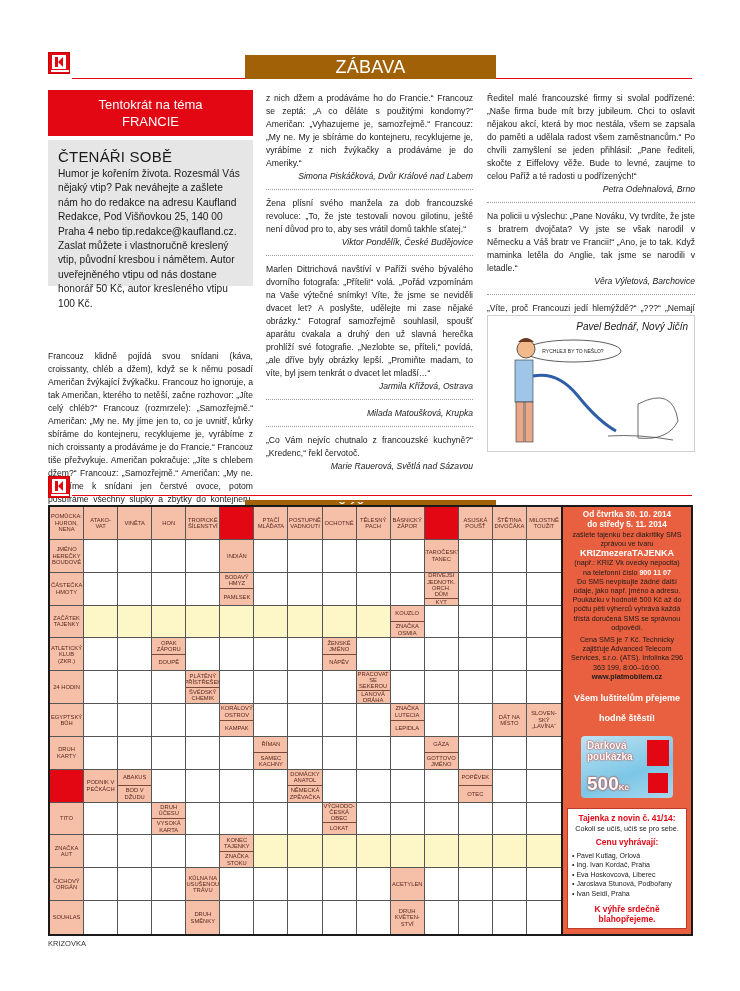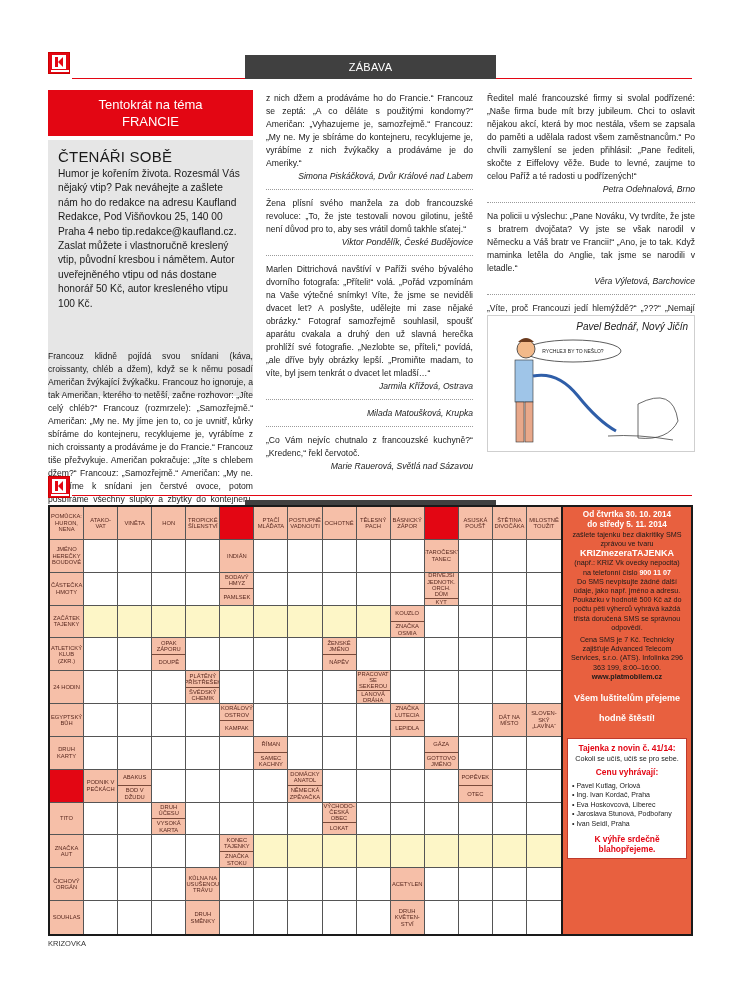--- a/index.html
+++ b/index.html
@@ -7,26 +7,26 @@
   body { position: relative; font-family: "Liberation Sans", sans-serif; color: #1a1a1a; }
 
   .logo { position: absolute; width: 22px; height: 22px; background: #e30613; border: 1px solid #c00; }
   .logo .k { position: absolute; left: 3px; top: 2px; width: 14px; height: 14px; background: #fff; }
   .logo .k::before { content: ""; position: absolute; left: 3px; top: 2px; width: 3px; height: 10px; background: #e30613; }
   .logo .k::after { content: ""; position: absolute; left: 6px; top: 2px; width: 0; height: 0;
     border-top: 5px solid transparent; border-bottom: 5px solid transparent; border-right: 5px solid #e30613; }
   .logo .sub { position: absolute; left: 2px; bottom: 1px; width: 18px; height: 2px; background: #fff; }
 
   .section-line { position: absolute; height: 1px; background: #e30613; }
-  .section-band { position: absolute; height: 24px; background: #404040; color: #fff;
-    font-size: 11px; text-align: center; line-height: 25px; letter-spacing: 0.3px; }
+  .section-band { position: absolute; height: 24px; background: #a16207; color: #fff;
+    font-size: 18px; text-align: center; line-height: 25px; letter-spacing: 0.3px; }
 
   .topic-box { position: absolute; left: 48px; top: 90px; width: 205px; height: 46px; background: #e30613; color: #fff;
     text-align: center; font-size: 13px; line-height: 17px; padding-top: 6px; }
-  .readers-box { position: absolute; left: 48px; top: 140px; width: 205px; height: 256px; background: #e6e6e6; padding: 8px 10px; }
+  .readers-box { position: absolute; left: 48px; top: 140px; width: 205px; height: 146px; background: #e6e6e6; padding: 8px 10px; }
   .readers-box h2 { font-size: 15px; font-weight: normal; margin-bottom: 2px; letter-spacing: 0.2px; }
   .readers-box p { font-size: 10.2px; line-height: 14.4px; }
 
   .col { position: absolute; font-size: 8.6px; line-height: 13px; text-align: justify; }
   .joke { padding-bottom: 6px; margin-bottom: 7px; border-bottom: 1px dotted #9a9a9a; }
   .joke:last-child { border-bottom: none; }
   .author { text-align: right; font-style: italic; }
 
   .cartoon { position: absolute; left: 487px; top: 315px; width: 208px; height: 137px; border: 1px solid #cfcfcf; background: #fff; }
   .cartoon .cap { position: absolute; right: 6px; top: 5px; font-size: 10px; font-style: italic; }
@@ -472,20 +472,29 @@
   <div class="b">Od čtvrtka 30. 10. 2014</div>
   <div class="b">do středy 5. 11. 2014</div>
   <div class="n dk">zašlete tajenku bez diakritiky SMS zprávou ve tvaru</div>
   <div class="b" style="font-size:9px;">KRIZmezeraTAJENKA</div>
   <div class="n dk">(např.: KRIZ Vk ovecky nepocita)</div>
   <div class="n dk"><span>na telefonní číslo</span> <b style="color:#fff">900 11 07</b></div>
   <div class="n dk">Do SMS nevpisujte žádné další údaje, jako např. jméno a adresu. Poukázku v hodnotě 500 Kč až do počtu pěti výherců vyhrává každá třístá doručená SMS se správnou odpovědí.</div>
   <div class="n dk" style="margin-top:3px;">Cena SMS je 7 Kč. Technicky zajišťuje Advanced Telecom Services, s.r.o. (ATS). Infolinka 296 363 199, 8:00–16:00.</div>
   <div class="n dk" style="font-weight:bold;">www.platmobilem.cz</div>
   <div class="big">Všem luštitelům přejeme hodně štěstí!</div>
+  <div class="voucher">
+    <div class="t">
+        <div>Dárková</div>
+        <div>poukázka</div>
+      </div>
+    <div class="r"></div>
+    <div class="amt"><span>500</span><span class="kc">Kč</span></div>
+    <div class="vlogo"></div>
+  </div>
   <div class="winners">
     <div class="title">Tajenka z novin č. 41/14:</div>
     <div class="sol">Cokoli se učíš, učíš se pro sebe.</div>
     <div class="prize">Cenu vyhrávají:</div>
     <ul id="winners-list">
         <li>Pavel Kutlag, Orlová</li>
         <li>Ing. Ivan Kordač, Praha</li>
         <li>Eva Hoskovcová, Liberec</li>
         <li>Jaroslava Stunová, Podbořany</li>
         <li>Ivan Seidl, Praha</li>

